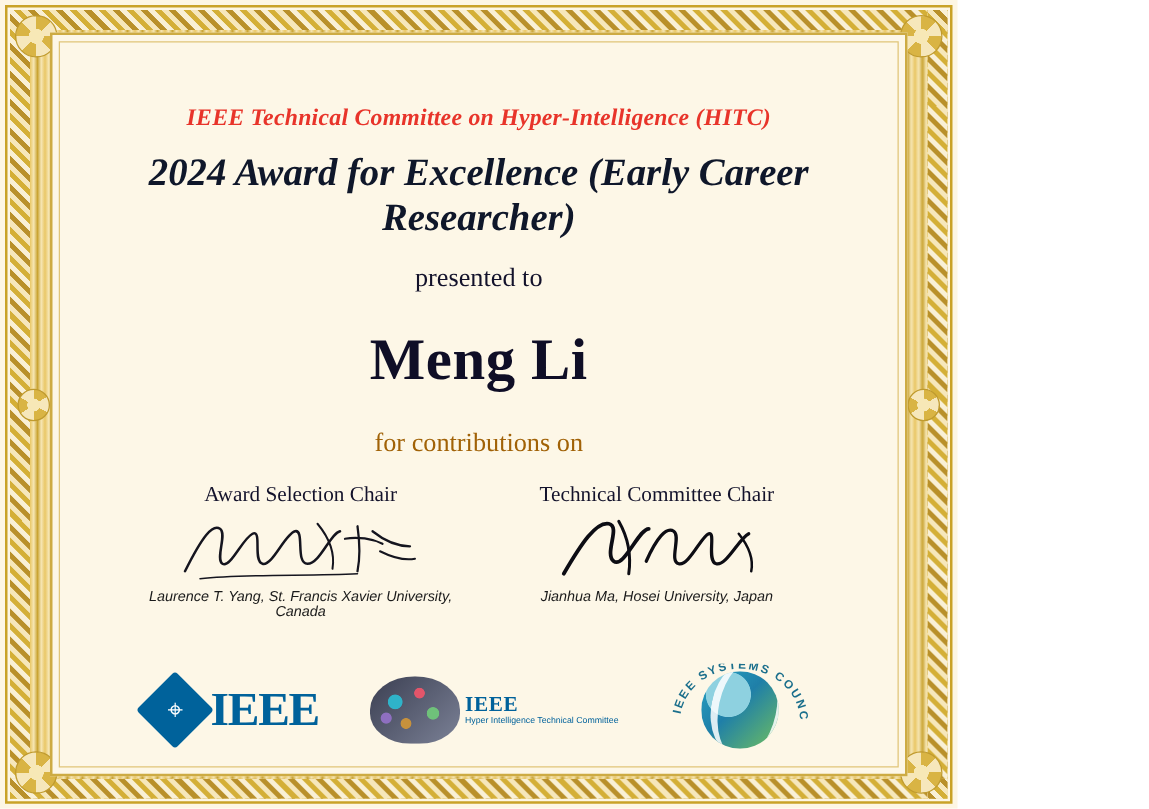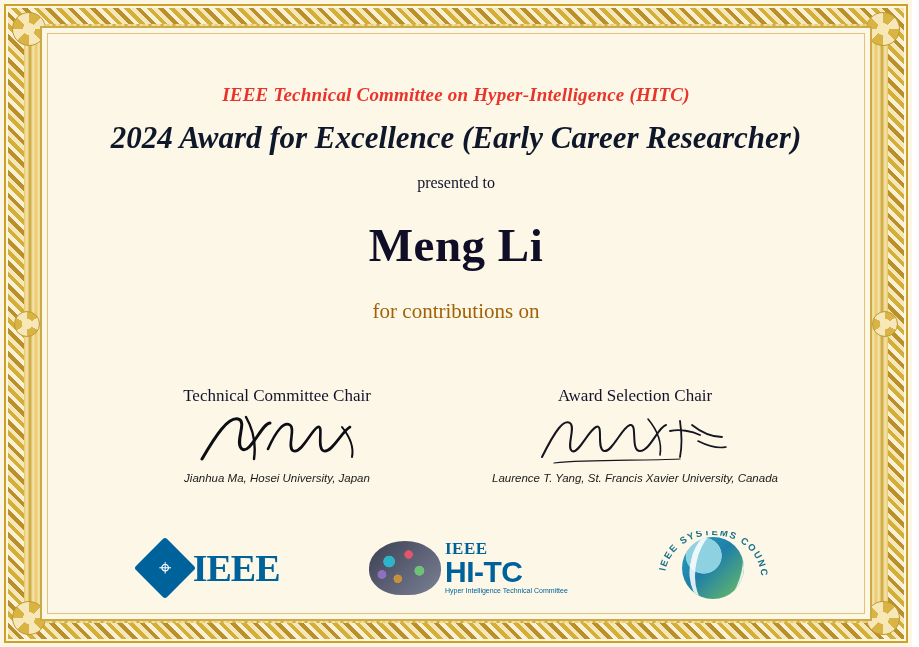--- a/index.html
+++ b/index.html
@@ -10,21 +10,21 @@
   body {
     width: 919px;
     height: 647px;
     overflow: hidden;
     font-family: "Liberation Serif", serif;
   }
 
   
   .certificate {
     position: relative;
-    width: 912px;
+    width: 766px;
     height: 647px;
     box-sizing: border-box;
     background: #fdf6e4;
   }
 
   
   .border-outer {
     position: absolute;
     inset: 4px;
     border: 2px solid #c9a227;
@@ -135,21 +135,21 @@
     color: #0f172a;
     font-weight: bold;
     font-style: italic;
     font-size: 31px;
     margin: 14px 0 0 0;
     font-family: "Liberation Serif", serif;
   }
 
   .presented-to {
     color: #13122b;
-    font-size: 16px;
+    font-size: 21px;
     margin: 18px 0 0 0;
   }
 
   .recipient {
     color: #0f0e26;
     font-weight: bold;
     font-size: 47px;
     margin: 26px 0 0 0;
     letter-spacing: 0.5px;
   }
@@ -326,72 +326,71 @@
 
       <div class="recipient">Meng Li</div>
 
 
       <div class="for-contrib">
         <div>for contributions on</div>
       </div>
     </div>
 
     <div class="signatures">
-
-      <div class="sig-col">
-        <div class="sig-role">Technical Committee Chair</div>
-        <div class="sig-mark">
-          <svg width="210" height="60" viewBox="0 0 210 60" aria-hidden="true">
-            <g fill="none" stroke="#0d0d14" stroke-width="3" stroke-linecap="round">
-              <path d="M30 50 C 44 26, 56 8, 66 10 C 76 12, 62 34, 70 40 C 78 46, 90 14, 98 14"></path>
-              <path d="M74 8 C 82 22, 84 36, 82 50" stroke-width="2.4"></path>
-              <path d="M96 40 C 104 22, 112 12, 118 16 C 124 20, 114 40, 122 42 C 130 44, 140 20, 146 18 C 152 16, 144 40, 152 42 C 160 44, 170 22, 178 18" stroke-width="2.6"></path>
-              <path d="M170 18 C 178 28, 182 38, 180 48" stroke-width="2"></path>
-            </g>
-          </svg>
-        </div>
-        <div class="sig-name">Jianhua Ma, Hosei University, Japan</div>
-      </div>
 
       <div class="sig-col">
         <div class="sig-role">Award Selection Chair</div>
         <div class="sig-mark">
           <svg width="210" height="60" viewBox="0 0 210 60" aria-hidden="true">
             <g fill="none" stroke="#15151f" stroke-width="2" stroke-linecap="round">
               <path d="M12 48 C 26 20, 34 10, 40 14 C 46 18, 36 38, 42 42 C 48 46, 58 22, 66 18 C 74 14, 66 40, 74 42 C 82 44, 92 18, 100 16 C 108 14, 100 42, 110 42 C 120 42, 128 18, 136 16"></path>
               <path d="M118 10 C 128 22, 132 34, 130 46" stroke-width="1.6"></path>
               <path d="M140 22 C 150 20, 162 22, 170 26" stroke-width="1.8"></path>
               <path d="M150 12 C 152 26, 152 38, 150 48" stroke-width="1.8"></path>
               <path d="M162 16 C 172 24, 182 28, 192 28" stroke-width="1.8"></path>
               <path d="M168 32 C 176 36, 186 40, 196 38" stroke-width="1.6"></path>
               <path d="M24 54 C 60 50, 110 52, 150 50" stroke-width="1.2"></path>
             </g>
           </svg>
         </div>
         <div class="sig-name">Laurence T. Yang, St. Francis Xavier University, Canada</div>
       </div>
+
+      <div class="sig-col">
+        <div class="sig-role">Technical Committee Chair</div>
+        <div class="sig-mark">
+          <svg width="210" height="60" viewBox="0 0 210 60" aria-hidden="true">
+            <g fill="none" stroke="#0d0d14" stroke-width="3" stroke-linecap="round">
+              <path d="M30 50 C 44 26, 56 8, 66 10 C 76 12, 62 34, 70 40 C 78 46, 90 14, 98 14"></path>
+              <path d="M74 8 C 82 22, 84 36, 82 50" stroke-width="2.4"></path>
+              <path d="M96 40 C 104 22, 112 12, 118 16 C 124 20, 114 40, 122 42 C 130 44, 140 20, 146 18 C 152 16, 144 40, 152 42 C 160 44, 170 22, 178 18" stroke-width="2.6"></path>
+              <path d="M170 18 C 178 28, 182 38, 180 48" stroke-width="2"></path>
+            </g>
+          </svg>
+        </div>
+        <div class="sig-name">Jianhua Ma, Hosei University, Japan</div>
+      </div>
     </div>
 
     <div class="logos">
 
       <div class="logo-box">
         <div class="ieee-logo">
           <div class="ieee-diamond">
               <span>⌖</span>
             </div>
           <div class="ieee-word">IEEE</div>
         </div>
       </div>
 
       <div class="logo-box">
         <div class="hitc-logo">
           <div class="hitc-brain"></div>
           <div class="hitc-text">
             <div class="hitc-ieee">IEEE</div>
-            <div class="hitc-main">HI-TC</div>
             <div class="hitc-sub">Hyper Intelligence Technical Committee</div>
           </div>
         </div>
       </div>
 
       <div class="logo-box">
         <div class="sys-logo">
           <div class="sys-globe"></div>
           <div class="sys-arc">
             <svg viewBox="0 0 112 74" aria-hidden="true">

